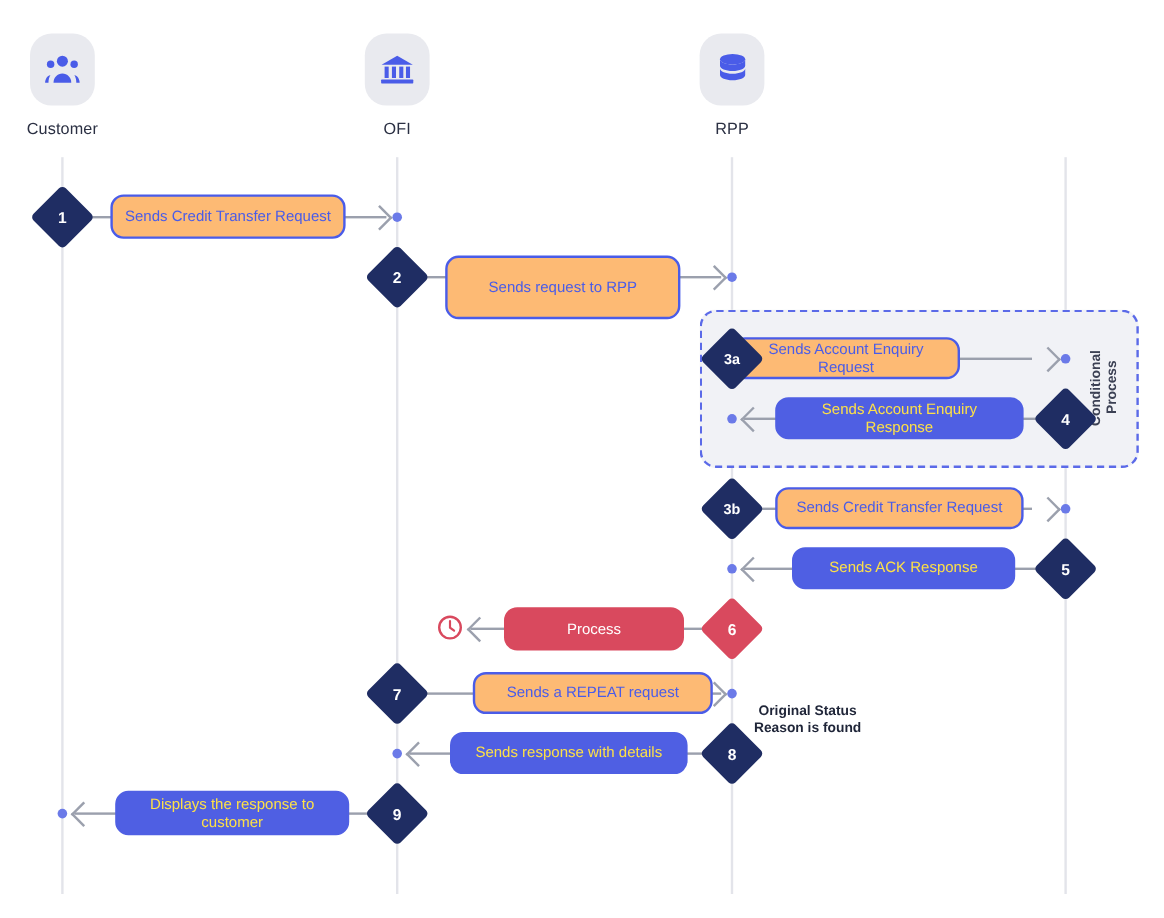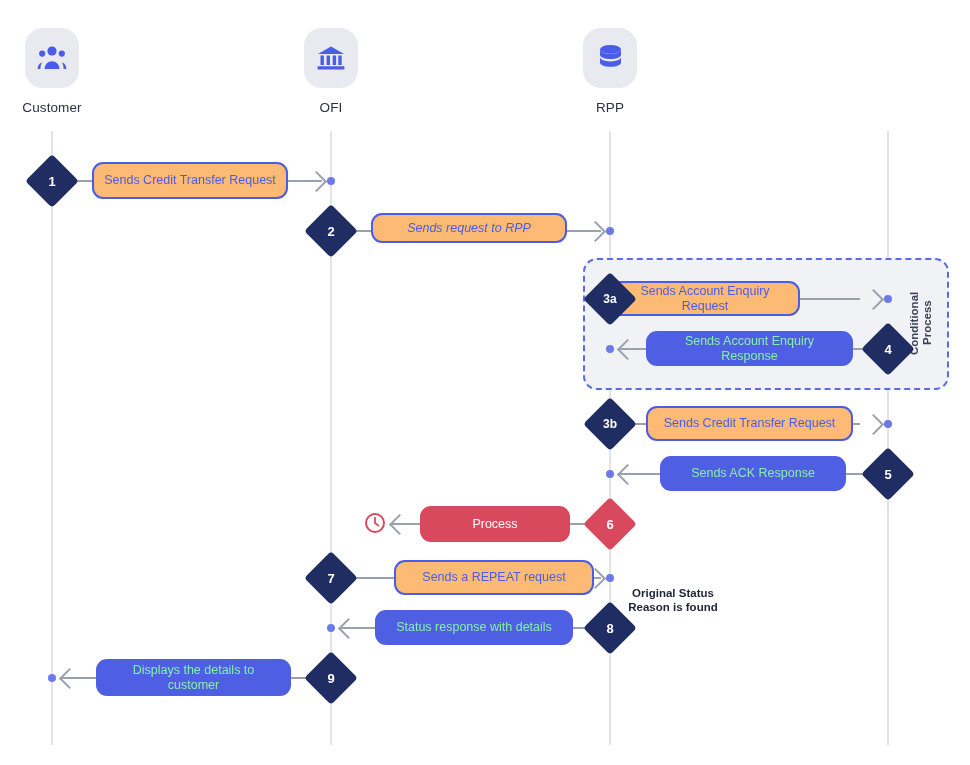--- a/index.html
+++ b/index.html
@@ -108,21 +108,21 @@
     padding: 2px 8px;
   }
   .msg-box.outline {
     background: #fdba74;
     border: 2px solid #4a5ce8;
     color: #4a5ce8;
   }
   .msg-box.filled {
     background: #4f5fe3;
     border: 2px solid #4f5fe3;
-    color: #86efac;
+    color: #fde047;
   }
   .msg-box.danger {
     background: #d9495e;
     border: 2px solid #d9495e;
     color: #ffffff;
   }
 
   
   .step {
     position: absolute;
@@ -226,21 +226,21 @@
   <div class="endpoint-dot" style="left:327px; top:177px;"></div>
   <div class="msg-box outline" style="left:92px; top:162px; width:196px; height:37px;">Sends Credit Transfer Request</div>
   <div class="step" style="left:33px; top:162px;">
     <span class="shape"></span>
     <span class="num">1</span>
   </div>
 
   <div class="connector" style="left:341px; top:230px; width:260px;"></div>
   <div class="arrowhead right" style="left:588px; top:224px;"></div>
   <div class="endpoint-dot" style="left:606px; top:227px;"></div>
-  <div class="msg-box outline" style="left:371px; top:213px; width:196px; height:30px;font-style:italic;">Sends request to RPP</div>
+  <div class="msg-box outline" style="left:371px; top:213px; width:196px; height:53px;">Sends request to RPP</div>
   <div class="step" style="left:312px; top:212px;">
     <span class="shape"></span>
     <span class="num">2</span>
   </div>
 
   <div class="connector" style="left:620px; top:298px; width:240px;"></div>
   <div class="arrowhead right" style="left:866px; top:292px;"></div>
   <div class="endpoint-dot" style="left:884px; top:295px;"></div>
   <div class="msg-box outline" style="left:610px; top:281px; width:190px; height:35px;">Sends Account Enquiry Request</div>
   <div class="step small-num" style="left:591px; top:280px;">
@@ -294,31 +294,31 @@
   <div class="endpoint-dot" style="left:606px; top:574px;"></div>
   <div class="msg-box outline" style="left:371px; top:560px; width:200px; height:35px;margin-left:23px;">Sends a REPEAT request</div>
   <div class="step" style="left:312px; top:559px;">
     <span class="shape"></span>
     <span class="num">7</span>
   </div>
 
   <div class="connector" style="left:341px; top:627px; width:262px;"></div>
   <div class="arrowhead left" style="left:341px; top:621px;"></div>
   <div class="endpoint-dot" style="left:327px; top:624px;"></div>
-  <div class="msg-box filled" style="left:375px; top:610px; width:198px; height:35px;">Status response with details</div>
+  <div class="msg-box filled" style="left:375px; top:610px; width:198px; height:35px;">Sends response with details</div>
   <div class="step" style="left:591px; top:609px;">
     <span class="shape"></span>
     <span class="num">8</span>
   </div>
 
   <div class="annotation" style="left:624px; top:586px; width:98px;">Original Status
 Reason is found</div>
 
   <div class="connector" style="left:62px; top:677px; width:262px;"></div>
   <div class="arrowhead left" style="left:62px; top:671px;"></div>
   <div class="endpoint-dot" style="left:48px; top:674px;"></div>
-  <div class="msg-box filled" style="left:96px; top:659px; width:195px; height:37px;">Displays the details to customer</div>
+  <div class="msg-box filled" style="left:96px; top:659px; width:195px; height:37px;">Displays the response to customer</div>
   <div class="step" style="left:312px; top:659px;">
     <span class="shape"></span>
     <span class="num">9</span>
   </div>
 
 </div>
 
 </body></html>

